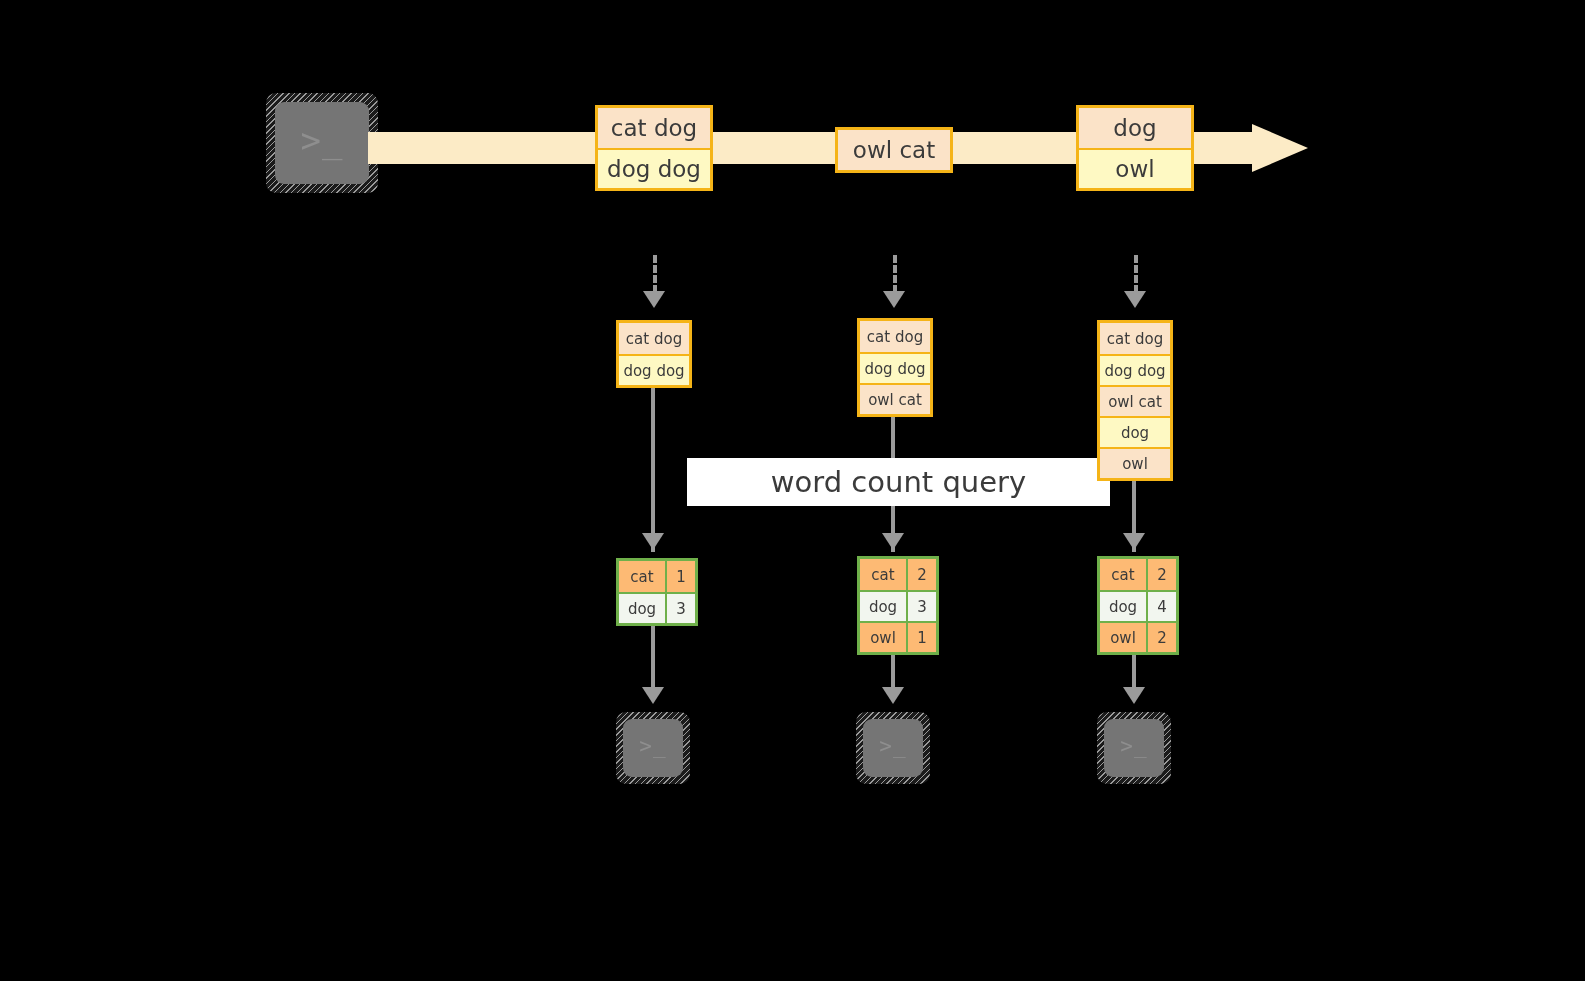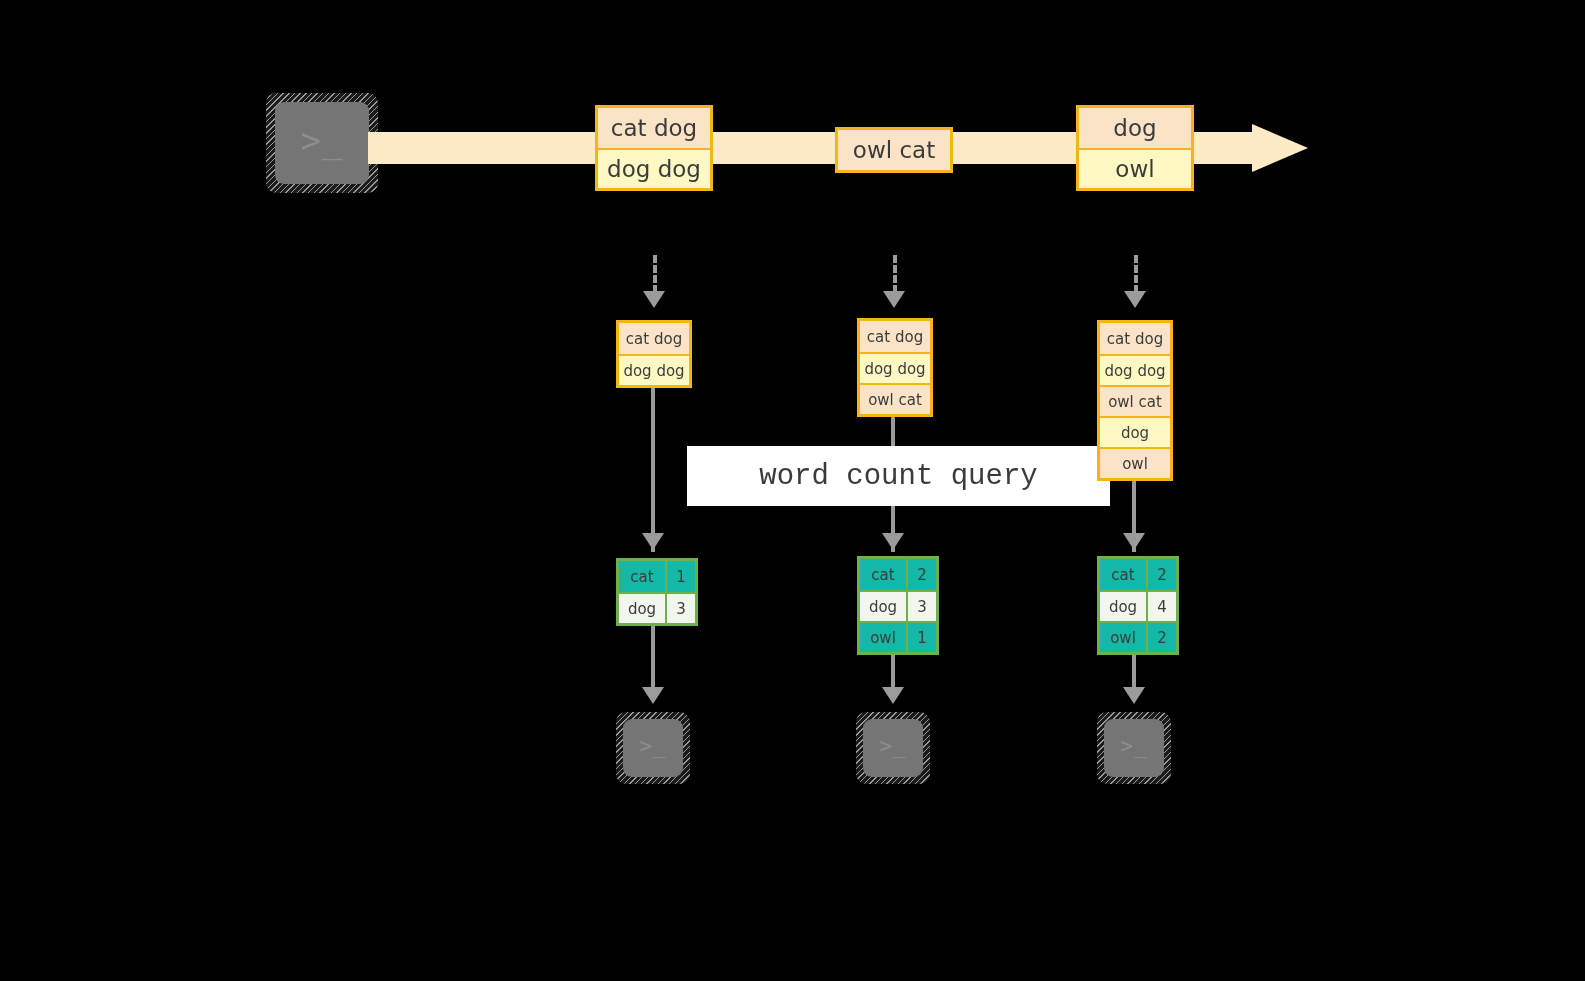--- a/index.html
+++ b/index.html
@@ -135,21 +135,21 @@
   .gbox .grow + .grow { border-top: 2px solid #6FB04A; }
   .gbox .gc {
     box-sizing: border-box;
     display: flex;
     align-items: center;
     justify-content: center;
     font-size: 15px;
     color: #3b3b3b;
     background: #F2F6EF;
   }
-  .gbox .grow.alt .gc { background: #14b8a6; }
+  .gbox .grow.alt .gc { background: #fdba74; }
   .gbox .gc.word { width: 48px; border-right: 2px solid #6FB04A; }
   .gbox .gc.num  { width: 28px; }
 
   
   .conn {
     position: absolute;
     width: 4px;
     background: #9b9b9b;
     z-index: 2;
   }
@@ -243,21 +243,21 @@
 
   <div class="conn" style="left:651px; top:386px; height:166px;"></div>
   <div class="ahead" style="left:642px; top:533px;"></div>
 
   <div class="conn" style="left:891px; top:414px; height:138px;"></div>
   <div class="ahead" style="left:882px; top:533px;"></div>
 
   <div class="conn" style="left:1132px; top:475px; height:77px;"></div>
   <div class="ahead" style="left:1123px; top:533px;"></div>
 
-  <div class="banner" style="left:687px; top:446px; width:423px; height:60px;font-family:Liberation Mono, monospace;">
+  <div class="banner" style="left:687px; top:458px; width:423px; height:48px;">
     <span class="txt">word count query</span>
   </div>
 
   <div class="gbox" style="left:616px; top:558px;">
     <div class="grow alt">
       <div class="gc word">cat</div>
       <div class="gc num">1</div>
     </div>
     <div class="grow">
       <div class="gc word">dog</div>

